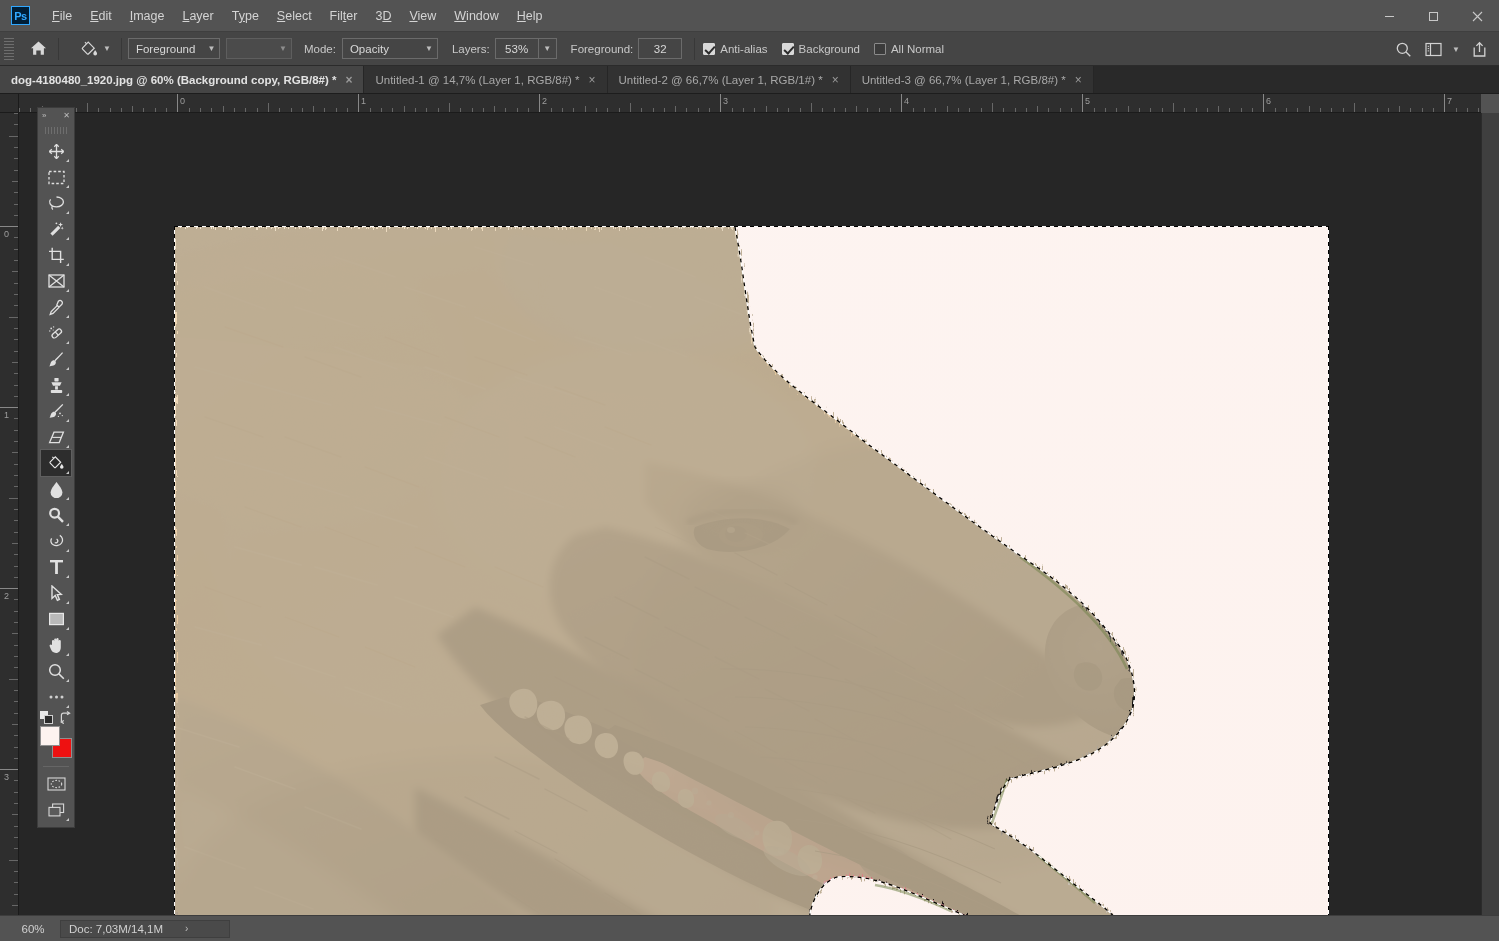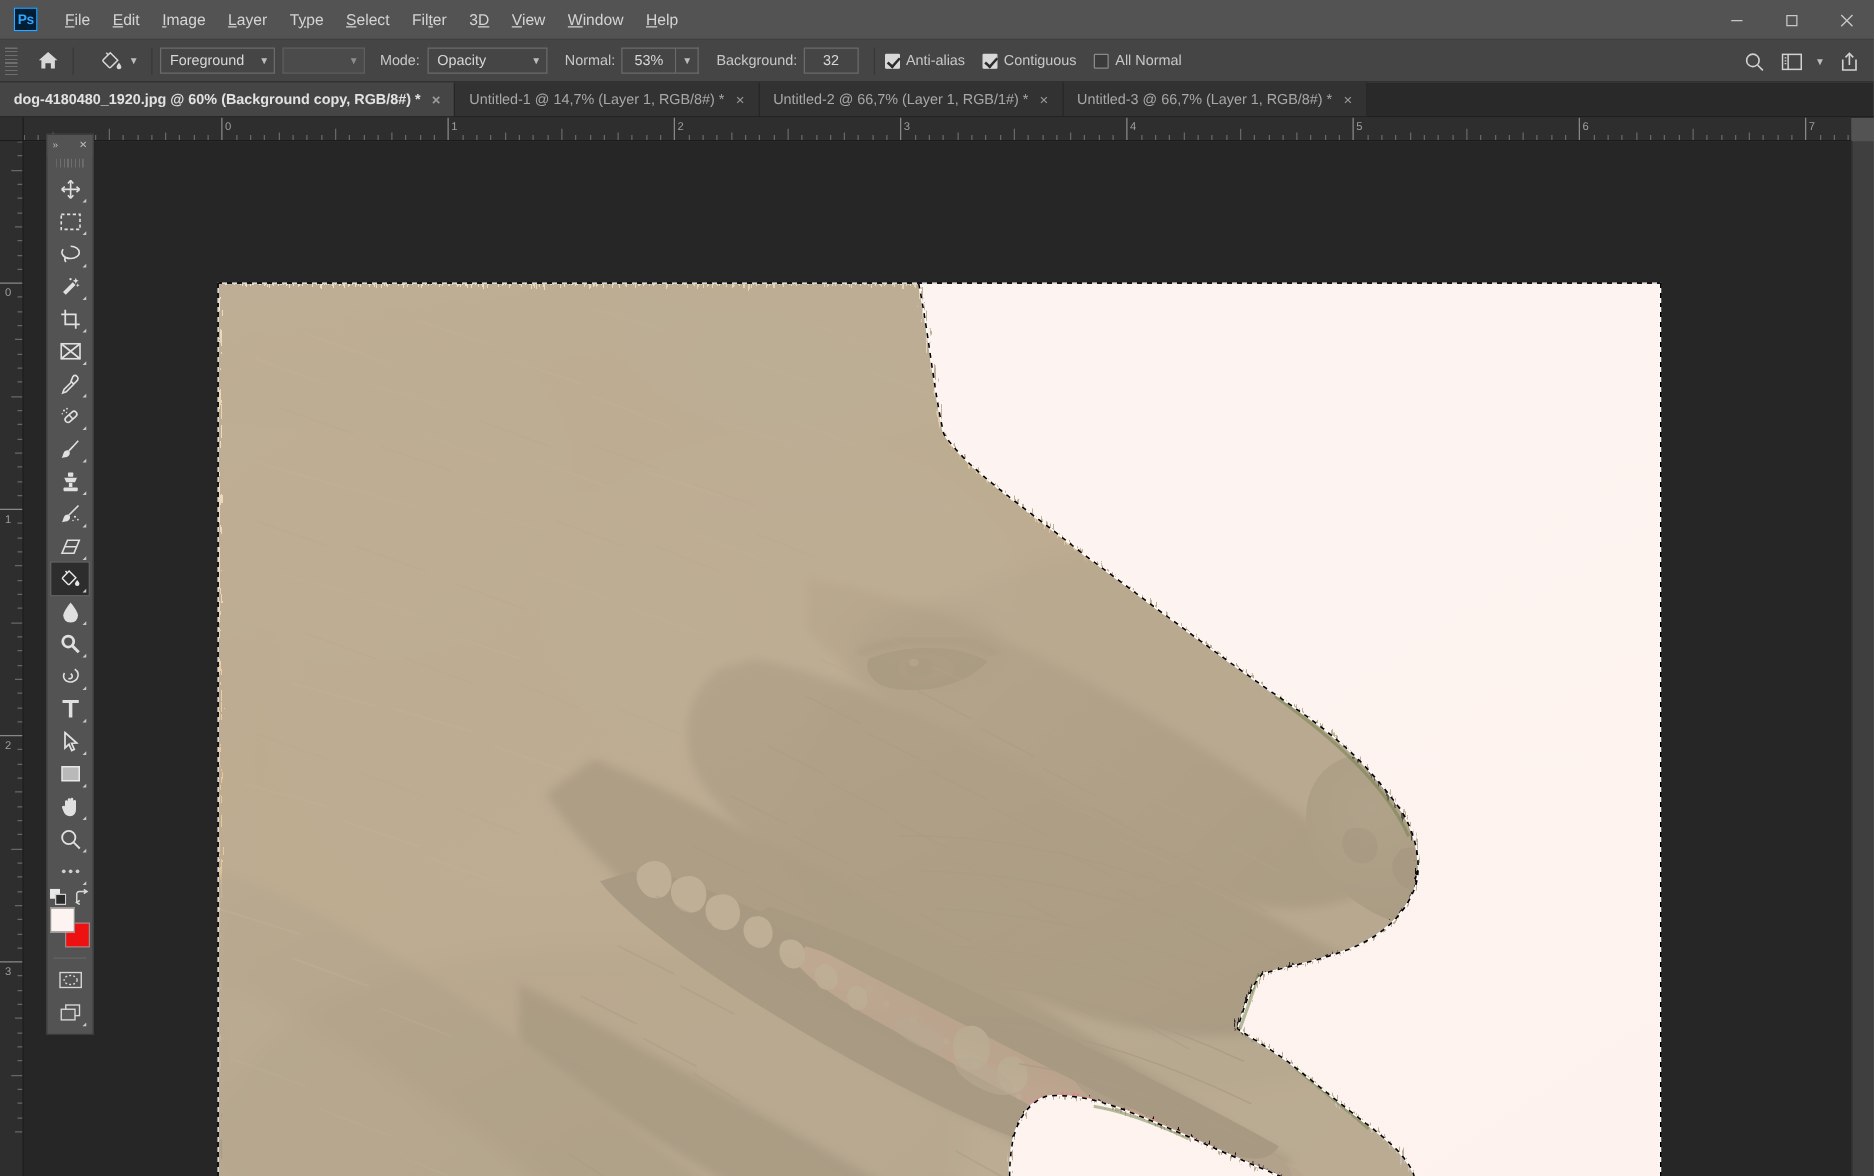--- a/index.html
+++ b/index.html
@@ -302,37 +302,37 @@
     <div class="opt-blank" style="margin-left:6px;">
       <span class="cv">▼</span>
     </div>
 
     <span class="opt-label" style="margin-left:12px;">Mode:</span>
     <div class="opt-select" style="width:96px;margin-left:6px;">
       <span>Opacity</span>
       <span class="cv">▼</span>
     </div>
 
-    <span class="opt-label" style="margin-left:14px;">Normal:</span>
+    <span class="opt-label" style="margin-left:14px;">Layers:</span>
     <div class="opt-input" style="margin-left:5px;width:38px;">53%</div>
     <div class="opt-input" style="width:18px;min-width:18px;border-left:none;color:#bdbdbd;font-size:8px;">▼</div>
 
-    <span class="opt-label" style="margin-left:14px;">Background:</span>
+    <span class="opt-label" style="margin-left:14px;">Foreground:</span>
     <div class="opt-input" style="margin-left:5px;width:42px;text-align:center;">32</div>
 
     <div class="opt-sep" style="margin-left:12px;"></div>
 
     <div class="chk-wrap" style="margin-left:2px;">
       <span class="chk on"></span>
       <span class="opt-label">Anti-alias</span>
     </div>
 
     <div class="chk-wrap">
       <span class="chk on"></span>
-      <span class="opt-label">Contiguous</span>
+      <span class="opt-label">Background</span>
     </div>
 
     <div class="chk-wrap">
       <span class="chk"></span>
       <span class="opt-label">All Normal</span>
     </div>
 
     <div class="opt-right">
       <div class="opt-ibtn">
         <svg width="17" height="17" viewBox="0 0 17 17" fill="none" stroke="#d2d2d2" stroke-width="1.3">
@@ -1260,14 +1260,21 @@
       <div class="tool">
         <svg width="17" height="15" viewBox="0 0 17 15" fill="none" stroke="#d8d8d8" stroke-width="1.1">
           <rect x="4.6" y="1" width="11" height="8.5"></rect>
           <rect x="1" y="4.4" width="11" height="8.5" fill="#5a5a5a"></rect>
         </svg>
       </div>
     </div>
 
   </div>
 
+  <div class="statusbar">
+    <div class="st-zoom">60%</div>
+    <div class="st-doc">
+      <span>Doc: 7,03M/14,1M</span>
+      <span class="st-arrow">›</span>
+    </div>
+  </div>
 
 </div>
 
 </body></html>

